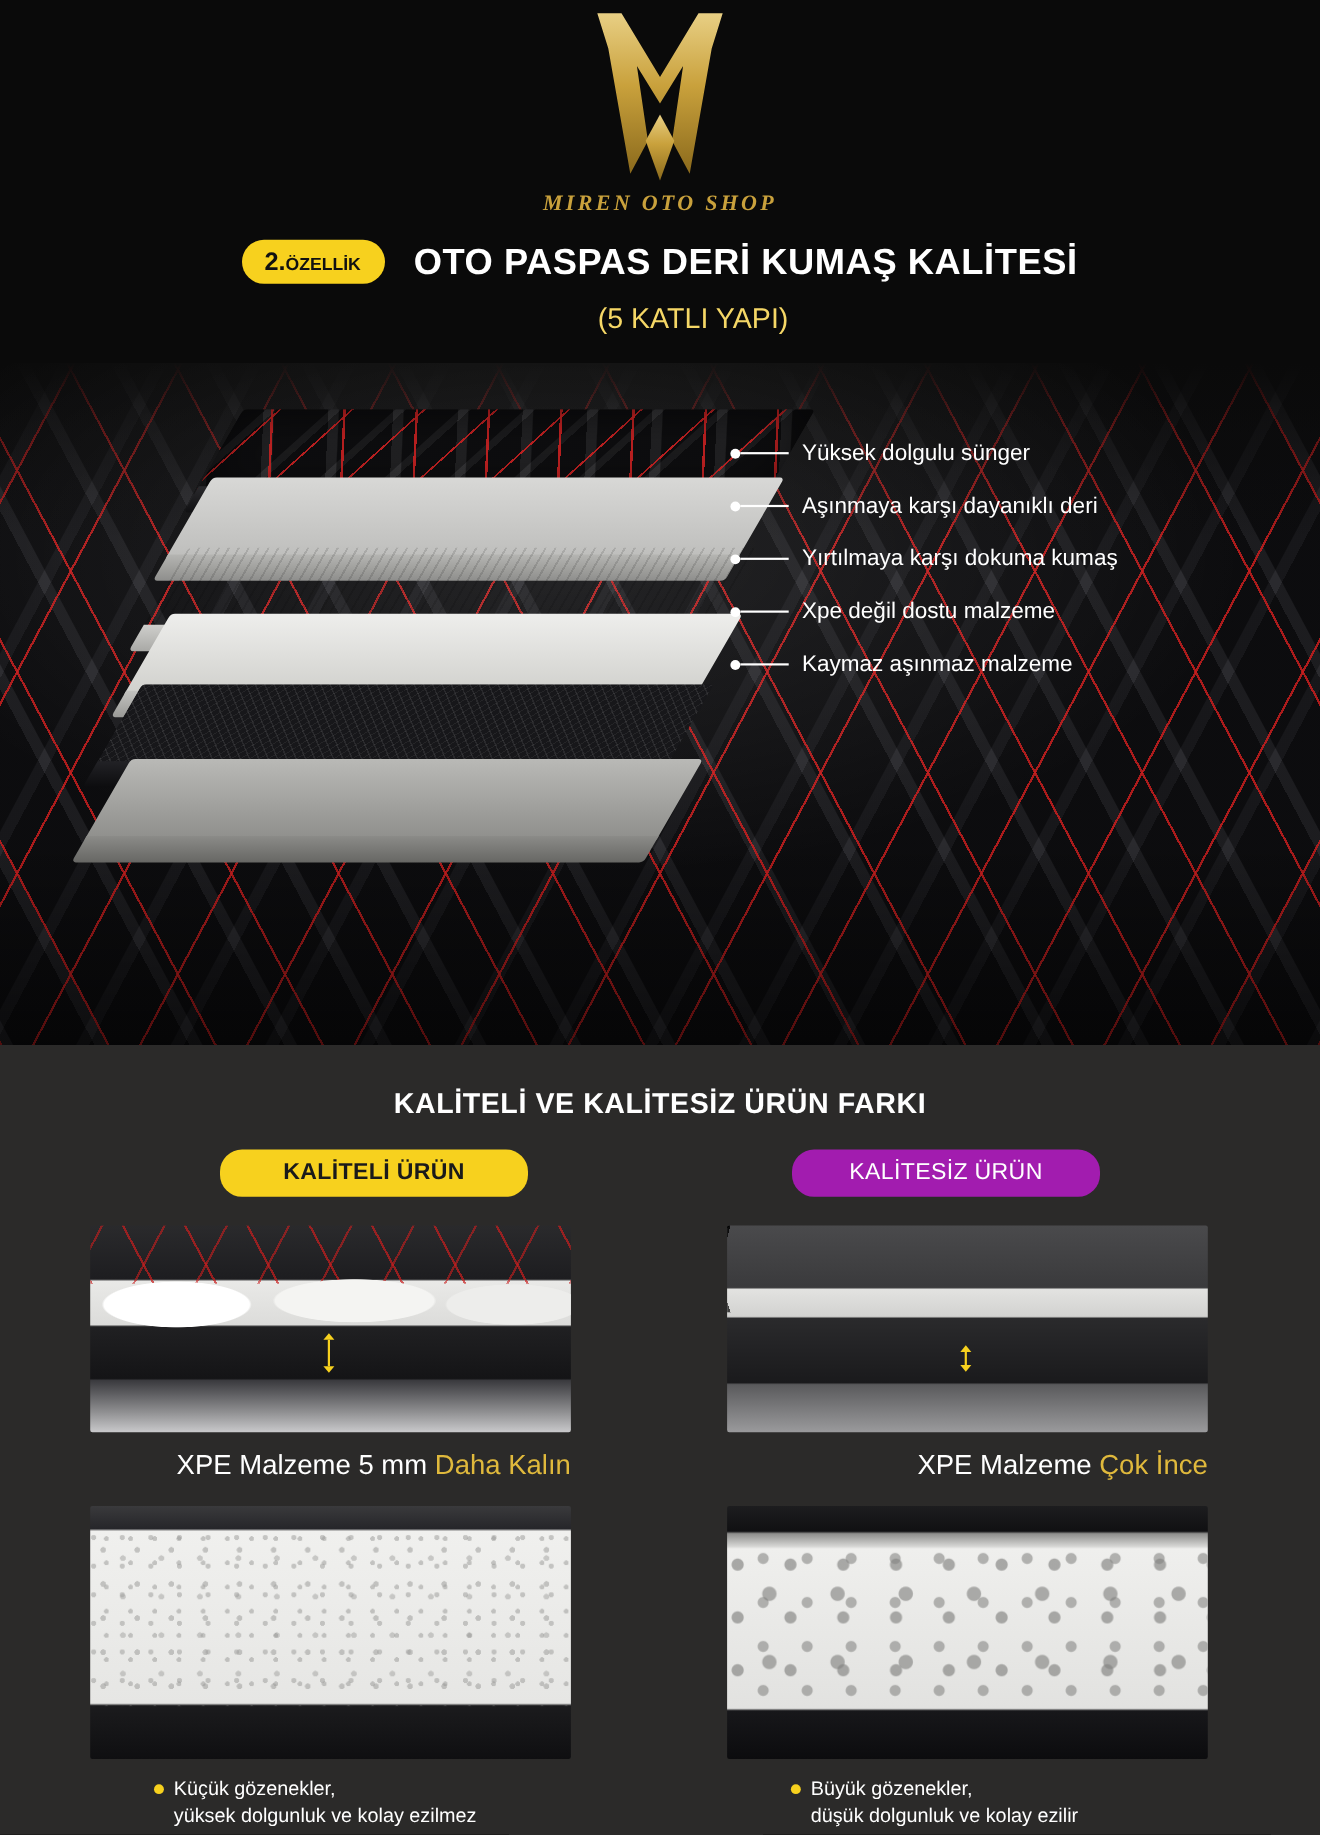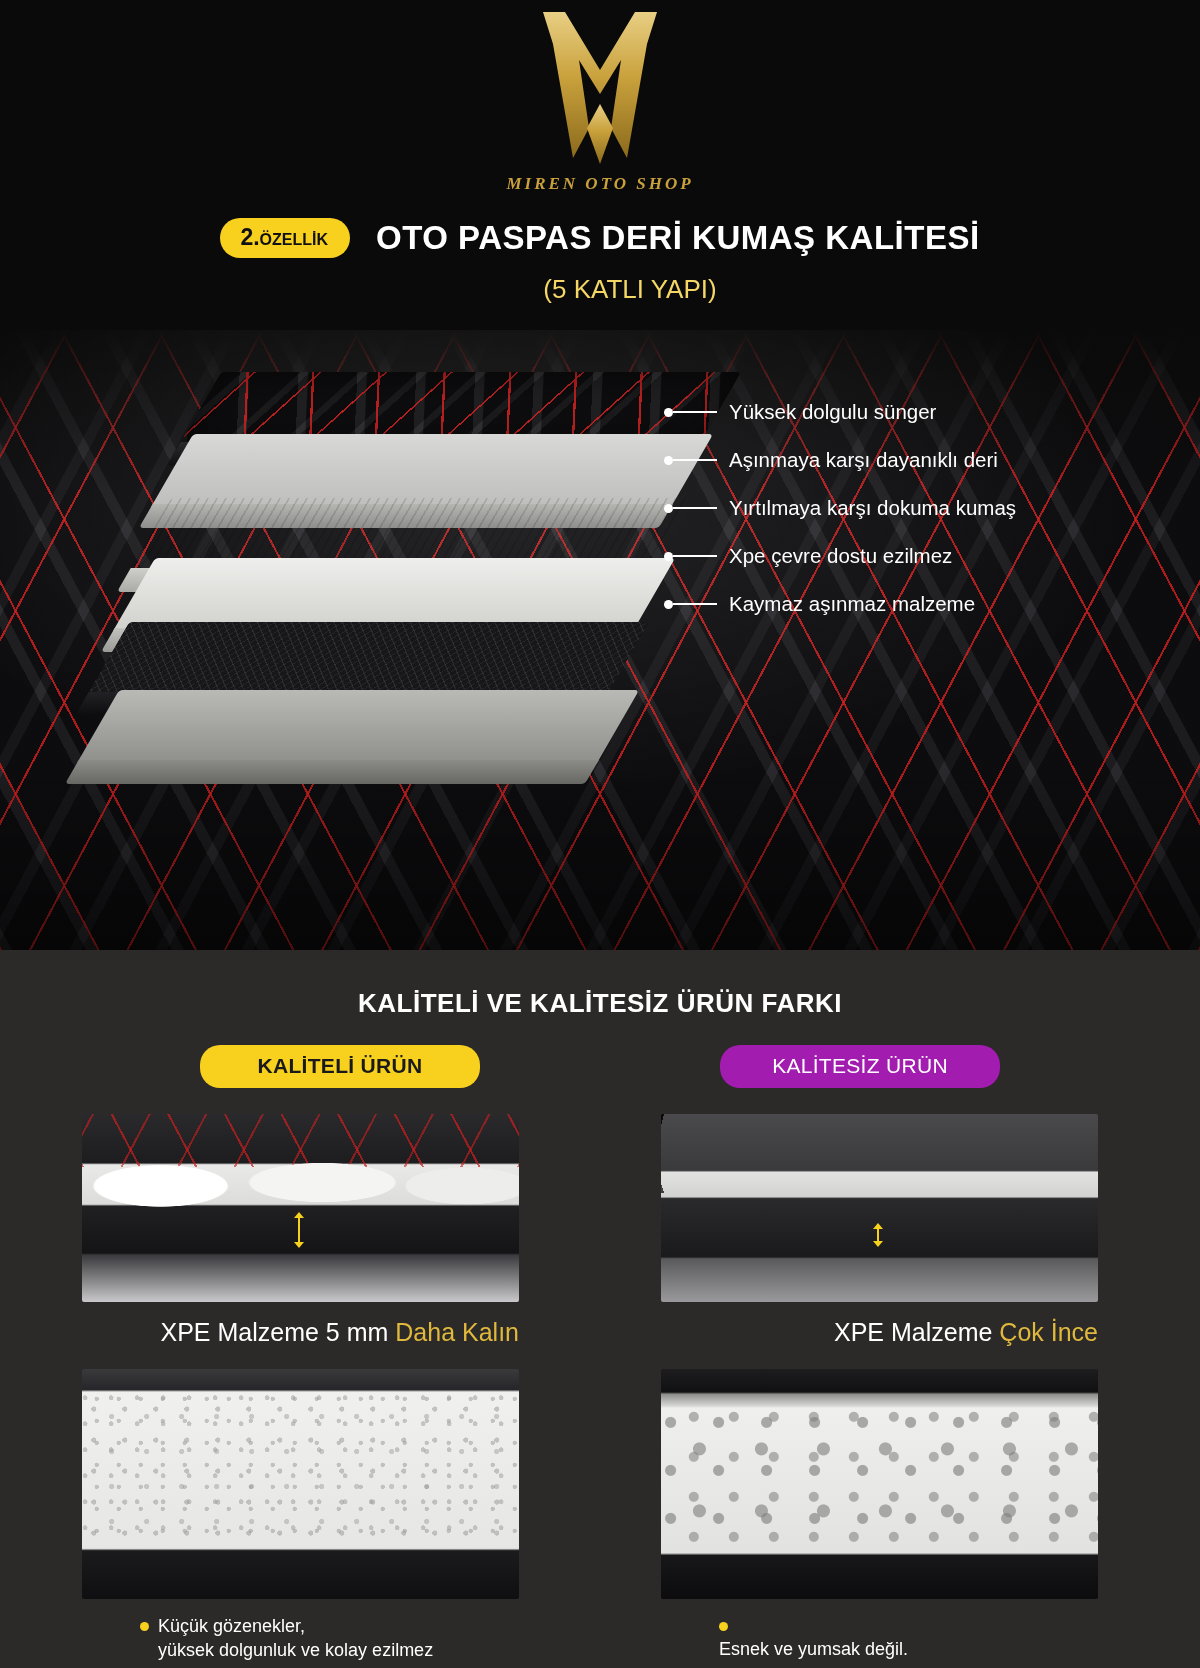--- a/index.html
+++ b/index.html
@@ -55,21 +55,21 @@
   
   .brand {
     position: absolute;
     left: 0; top: 8px; width: 1200px;
     text-align: center;
     z-index: 5;
   }
   .brand-mark { display:block; margin: 0 auto; }
   .brand-name {
     margin-top: 6px;
-    font-size: 17px;
+    font-size: 20px;
     letter-spacing: 3px;
     font-weight: bold;
     font-style: italic;
     color: #c9a13c;
     font-family: "Liberation Serif", serif;
   }
 
   
   .heading-row {
     position: absolute;
@@ -420,21 +420,21 @@
       <span>Aşınmaya  karşı dayanıklı deri</span>
     </div>
     <div class="callout">
       <span class="dot"></span>
       <span class="line"></span>
       <span>Yırtılmaya karşı dokuma kumaş</span>
     </div>
     <div class="callout">
       <span class="dot"></span>
       <span class="line"></span>
-      <span>Xpe çevre dostu ezilmez</span>
+      <span>Xpe değil dostu malzeme</span>
     </div>
     <div class="callout">
       <span class="dot"></span>
       <span class="line"></span>
       <span>Kaymaz aşınmaz malzeme</span>
     </div>
   </div>
 </div>
 
 <div class="bottom-section">
@@ -497,20 +497,22 @@
 yüksek dolgunluk ve kolay ezilmez</span>
       </div>
       <div class="bullet">
 
         <span style="white-space:pre-line">Esnek ve yumuşak</span>
       </div>
     </div>
     <div class="bullets">
       <div class="bullet">
         <span class="bdot"></span>
+        <span style="white-space:pre-line">Büyük gözenekler,
+düşük dolgunluk ve kolay ezilir</span>
       </div>
       <div class="bullet">
 
         <span style="white-space:pre-line">Esnek ve yumsak değil.</span>
       </div>
     </div>
   </div>
 </div>
 
 </body></html>

